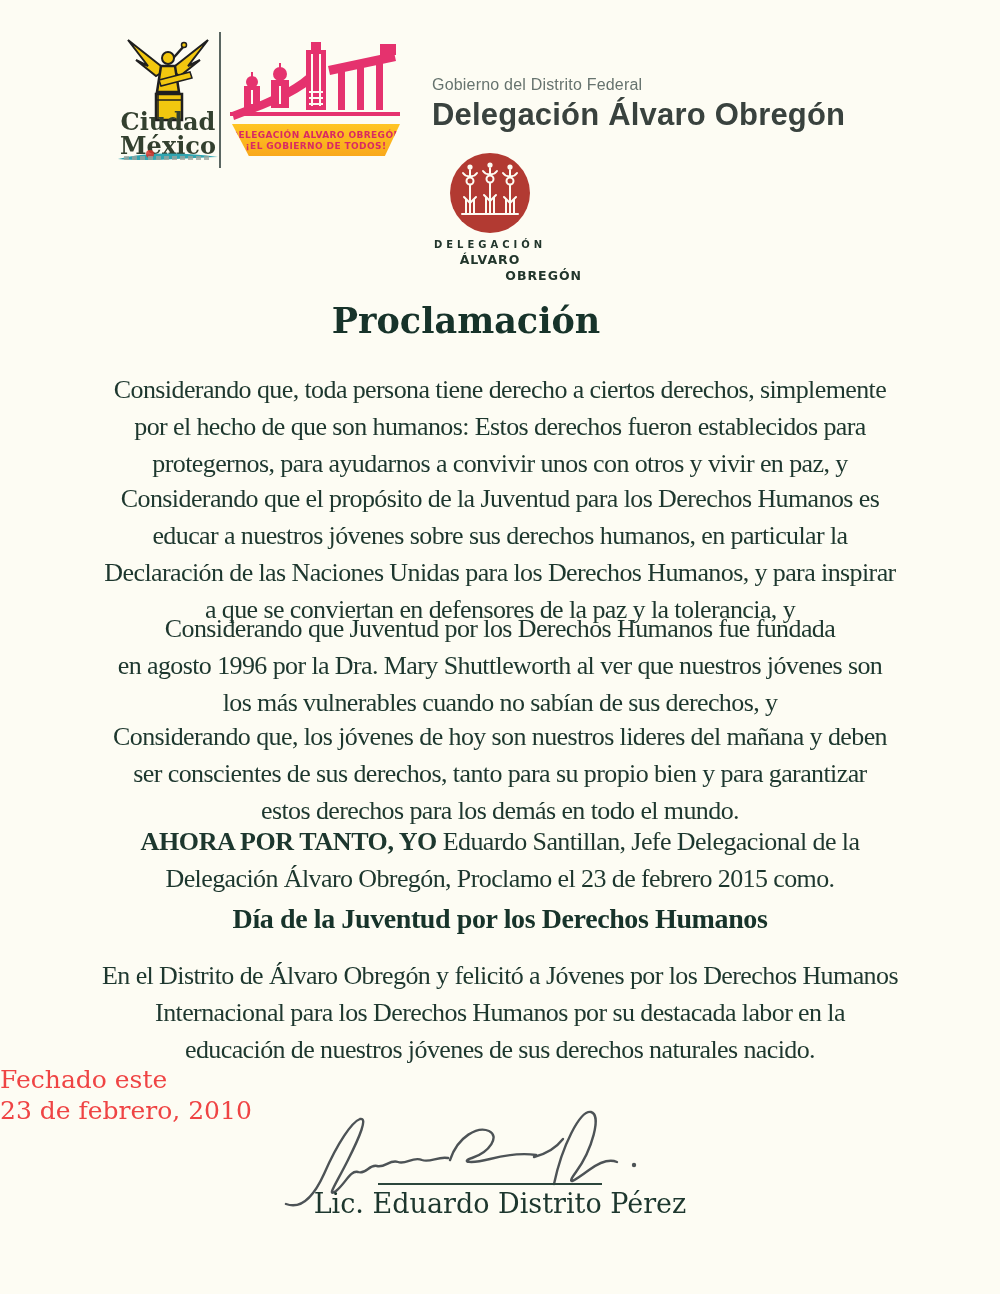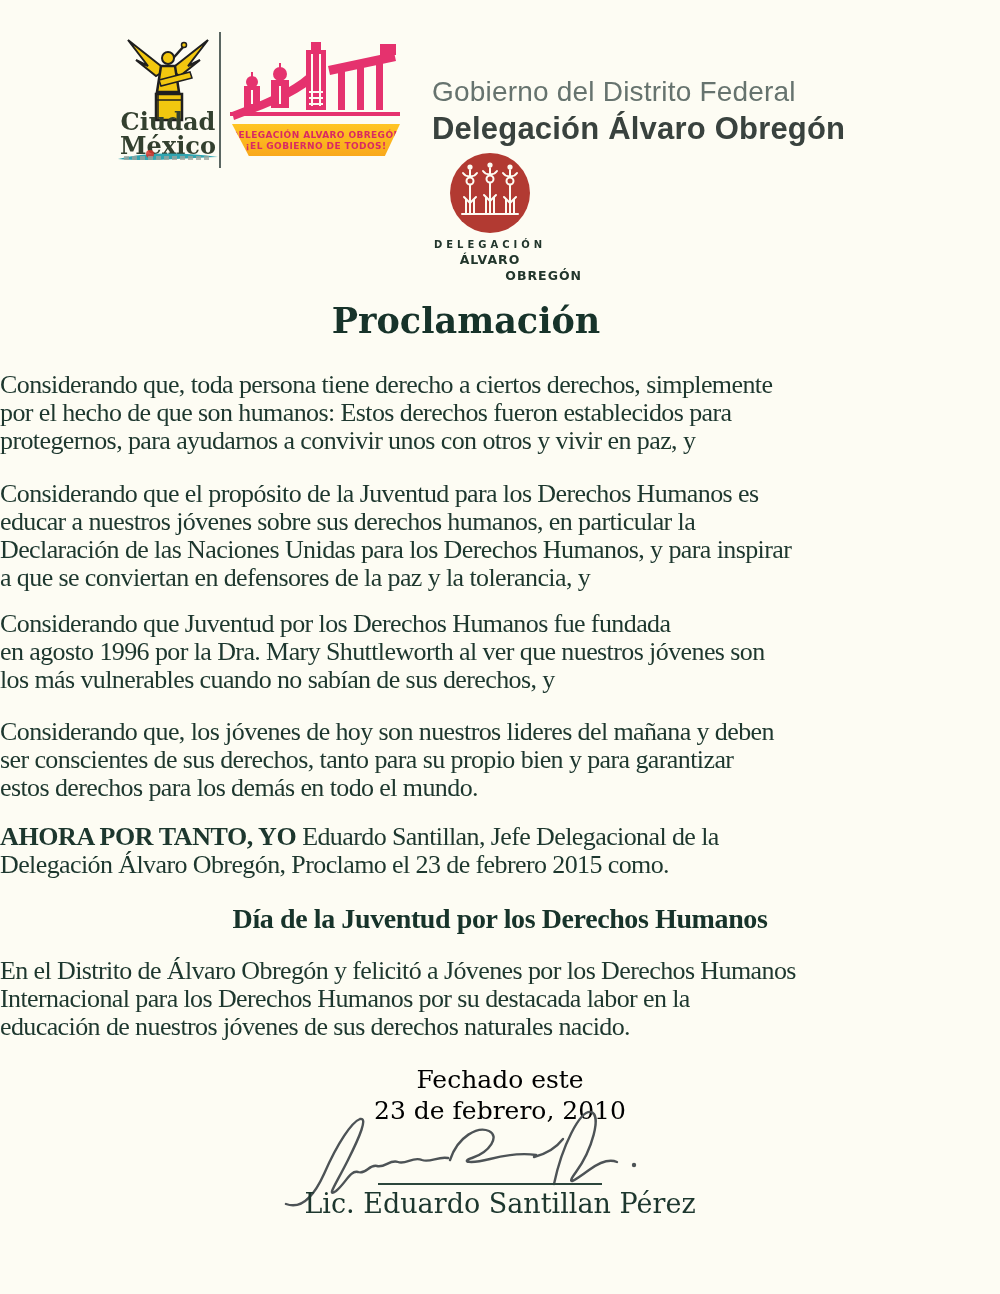--- a/index.html
+++ b/index.html
@@ -23,51 +23,51 @@
 
   .ao-logo { position:absolute; left:230px; top:42px; width:172px; height:118px; }
   .ao-banner { position:absolute; left:2px; top:82px; width:168px; height:32px;
     background:linear-gradient(#ffc524,#f9a81b);
     clip-path:polygon(0 0,100% 0,91% 100%,10% 100%);
     display:flex; flex-direction:column; justify-content:center; align-items:center; gap:1px; }
   .ao-banner span { font-family:"DejaVu Sans", sans-serif; font-weight:bold; color:#d92a62;
     font-size:9px; letter-spacing:.4px; white-space:nowrap; }
 
   .gov-block { position:absolute; left:432px; top:76px; }
-  .gov-line { font-family:"Liberation Sans", sans-serif; font-size:28px; color:#66736e; letter-spacing:.2px; }
+  .gov-line { font-family:"Liberation Sans", sans-serif; font-size:16px; color:#66736e; letter-spacing:.2px; }
   .gov-bold { font-family:"Liberation Sans", sans-serif; font-size:31px; font-weight:bold;
     color:#39423e; margin-top:3px; letter-spacing:.2px; }
 
   
   .seal { position:absolute; left:448px; top:151px; width:84px; height:84px; }
   .seal-caption { position:absolute; left:398px; top:239px; width:184px; text-align:center;
     font-family:"DejaVu Sans", sans-serif; color:#22362c; }
   .seal-cap1 { font-size:10px; font-weight:bold; letter-spacing:4px; }
   .seal-cap2 { font-size:12.5px; font-weight:bold; letter-spacing:1px; margin-top:2px; }
   .seal-cap3 { font-size:12.5px; font-weight:bold; letter-spacing:1px; margin-top:1px;text-align:right; }
 
   
   .doc-title { position:absolute; left:0; top:300px; width:932px; text-align:center;
     font-family:"DejaVu Serif", serif; font-weight:bold; font-size:35px; color:#17332a; }
 
-  .para { position:absolute; left:0; width:1000px; text-align:left; white-space:pre-line;
-    font-size:26px; line-height:28px; letter-spacing:-0.6px; color:#1d372e; }
+  .para { position:absolute; left:0; width:1000px; text-align:center; white-space:pre-line;
+    font-size:26px; line-height:37px; letter-spacing:-0.6px; color:#1d372e; }
   .p1 { top:371px; }
   .p2 { top:480px; }
   .p3 { top:610px; }
   .p4 { top:718px; }
   .proclaim { top:823px; }
   .proclaim b { letter-spacing:-0.4px; }
   .closing { top:957px; }
 
   .day-title { position:absolute; left:0; top:903px; width:1000px; text-align:center;
     font-weight:bold; font-size:28px; letter-spacing:-0.4px; color:#17332a; }
 
-  .dated { position:absolute; left:0; top:1064px; width:1000px; text-align:center;
-    font-family:"DejaVu Serif", serif; font-size:25px; line-height:31px; white-space:pre-line; color:#000000; }
+  .dated { position:absolute; left:0; top:1064px; width:1000px; text-align:left;
+    font-family:"DejaVu Serif", serif; font-size:25px; line-height:31px; white-space:pre-line; color:#ef4444; }
 
   .signature { position:absolute; left:282px; top:1104px; width:400px; height:108px; }
   .sig-line { position:absolute; left:378px; top:1183px; width:224px; height:2px; background:#2c463c; }
   .signatory { position:absolute; left:0; top:1188px; width:1000px; text-align:center;
     font-family:"DejaVu Serif", serif; font-size:27px; color:#1d372e; }
 </style>
 </head>
 <body>
 
 <div id="page">
@@ -205,15 +205,15 @@
   <svg class="signature" viewBox="0 0 400 108">
     <g stroke="#4d5356" stroke-width="2.4" fill="none" stroke-linecap="round">
       <path d="M4 100 C20 106 32 92 42 70 C56 38 70 18 78 15 C86 13 78 32 66 56 C54 80 44 94 54 87 C64 79 68 66 76 68 C84 71 87 60 95 62 C103 64 108 55 116 58 C124 61 131 52 140 56 C148 59 156 52 166 54"></path>
       <path d="M168 56 C176 32 196 22 207 27 C218 32 208 48 190 54 C178 58 188 60 208 55 C228 50 242 49 254 51"></path>
       <path d="M252 53 C264 50 274 44 281 35"></path>
       <path d="M272 80 C280 42 298 6 309 8 C320 11 310 46 294 68 C283 83 292 77 307 66 C318 58 328 55 335 58"></path>
       <circle cx="352" cy="61" r="2.2" fill="#4d5356" stroke="none"></circle>
     </g>
   </svg>
   <div class="sig-line"></div>
-  <div class="signatory">Lic. Eduardo Santillan Pérez</div>
+  <div class="signatory">Lic. Eduardo Distrito Pérez</div>
 
 </div>
 
 </body></html>

